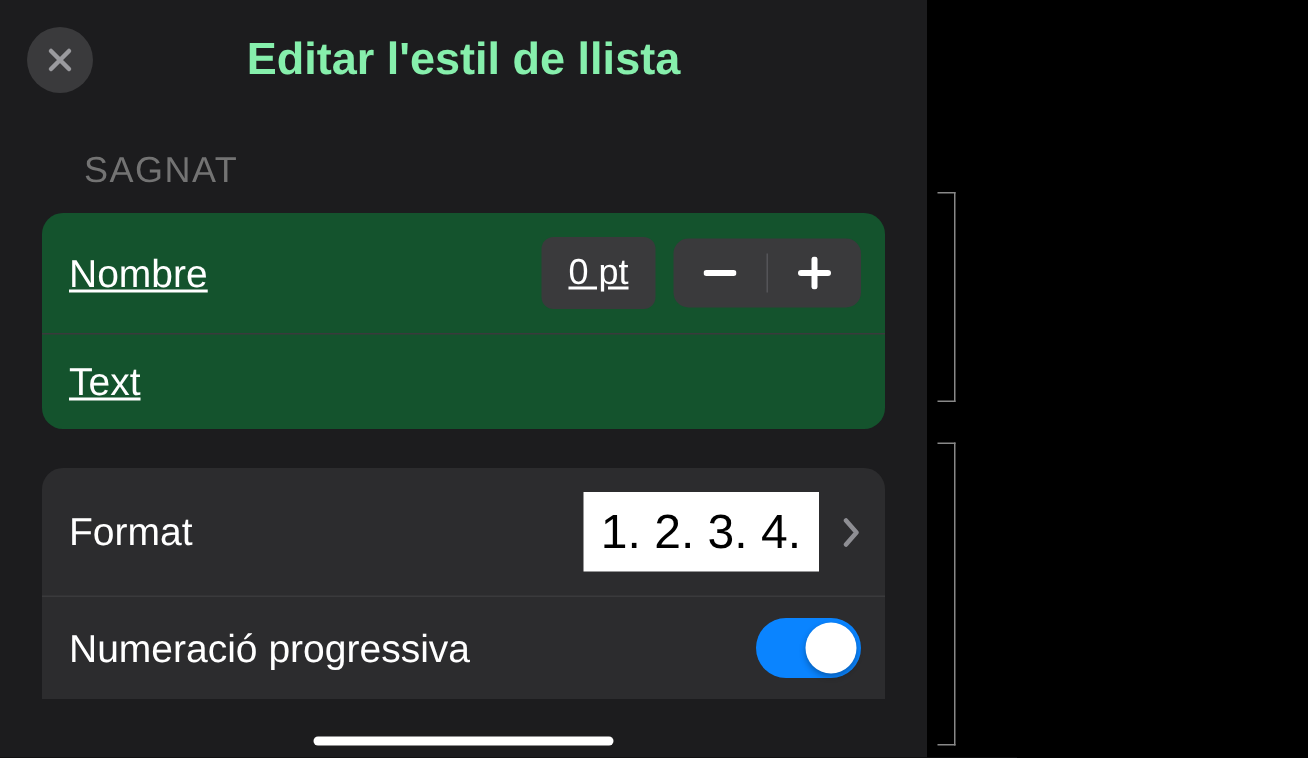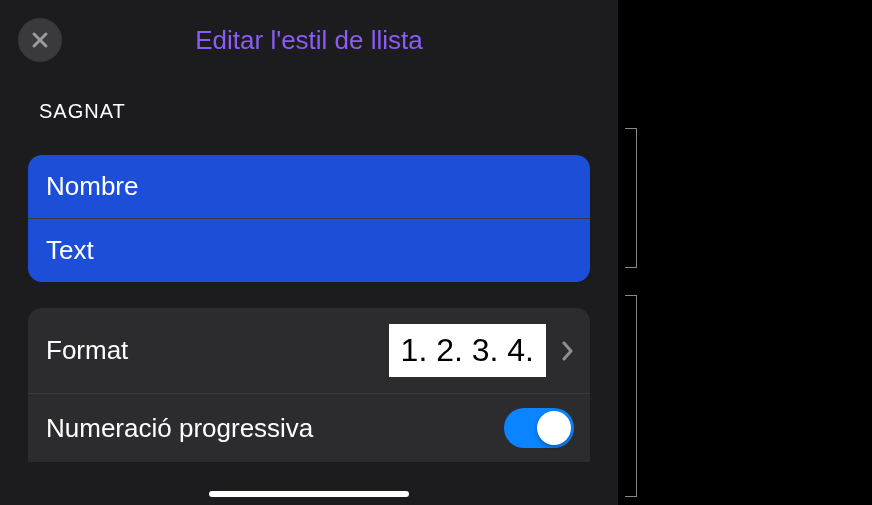--- a/index.html
+++ b/index.html
@@ -38,48 +38,49 @@
     }
     .back-chevron {
       width: 18px;
       height: 28px;
       margin-right: 6px;
     }
     .header-title {
       position: absolute;
       left: 50%;
       transform: translateX(-50%);
-      font-size: 26px;
-      font-weight: 400;
-      color: #8b5cf6;
+      font-size: 30px;
+      font-weight: 700;
+      color: #86efac;
     }
     .close-btn {
       width: 44px;
       height: 44px;
       border-radius: 50%;
       background: #3a3a3c;
       display: flex;
       align-items: center;
       justify-content: center;
       cursor: pointer;
     }
     .close-btn svg {
       width: 20px;
       height: 20px;
     }
     .section-label {
-      font-size: 20px;
-      color: #ffffff;
+      font-size: 24px;
+      color: #737373;
       letter-spacing: 1px;
-      padding: 14px 44px 10px 39px;
+      padding: 14px 44px 10px 56px;
     }
     .group {
-      background: #1d4ed8;
+      background: #14532d;
       border-radius: 14px;
-      margin: 22px 28px 26px 28px;
+      margin: 4px 28px 26px 28px;
+      text-decoration: underline;
     }
     .row {
       display: flex;
       align-items: center;
       justify-content: space-between;
       padding: 16px 16px 16px 18px;
       border-bottom: 1px solid #3a3a3c;
     }
     .row:last-child {
       border-bottom: none;
@@ -206,20 +207,37 @@
         <path d="M4 4 L16 16 M16 4 L4 16" stroke="#9a9a9e" stroke-width="3" stroke-linecap="round"></path>
       </svg>
     </div>
   </div>
 
   <div class="section-label">SAGNAT</div>
 
   <div class="group">
     <div class="row">
       <div class="row-label">Nombre</div>
+      <div class="row-right">
+        <div class="value-box">0 pt</div>
+        <div class="stepper">
+          <div class="stepper-btn">
+            <svg width="22" height="4" viewBox="0 0 22 4">
+                <rect width="22" height="4" rx="2" fill="#fff"></rect>
+              </svg>
+          </div>
+          <div class="stepper-divider"></div>
+          <div class="stepper-btn">
+            <svg width="22" height="22" viewBox="0 0 22 22">
+                <rect x="9" width="4" height="22" rx="2" fill="#fff"></rect>
+                <rect y="9" width="22" height="4" rx="2" fill="#fff"></rect>
+              </svg>
+          </div>
+        </div>
+      </div>
     </div>
     <div class="row">
       <div class="row-label">Text</div>
     </div>
   </div>
 
   <div class="group2">
     <div class="row">
       <div class="row-label">Format</div>
       <div class="row-right">

